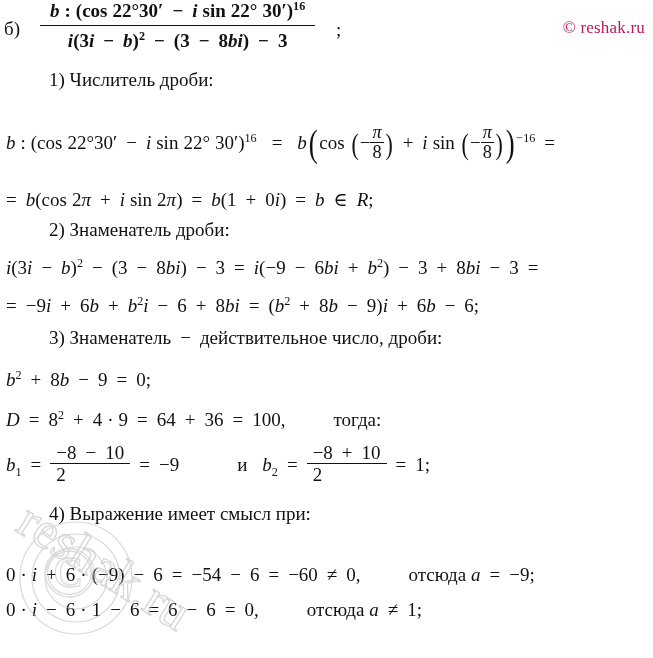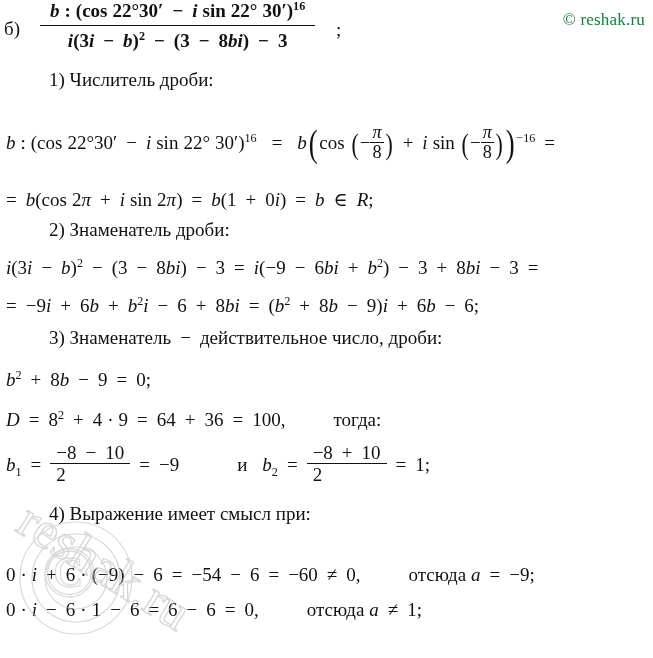--- a/index.html
+++ b/index.html
@@ -13,25 +13,25 @@
     height: 658px;
     position: relative;
     overflow: hidden;
     font-family: "Liberation Serif", "DejaVu Serif", serif;
     color: #111111;
   }
 
   
   #wm-top {
     position: absolute;
-    top: 10px;
+    top: 18px;
     right: 8px;
     font-family: "Liberation Serif", "DejaVu Serif", serif;
     font-size: 17px;
-    color: #15803d;
+    color: #be185d;
     letter-spacing: 0.2px;
     white-space: nowrap;
   }
   #wm-diag {
     position: absolute;
     left: 8px;
     top: 470px;
     width: 230px;
     height: 180px;
     pointer-events: none;

